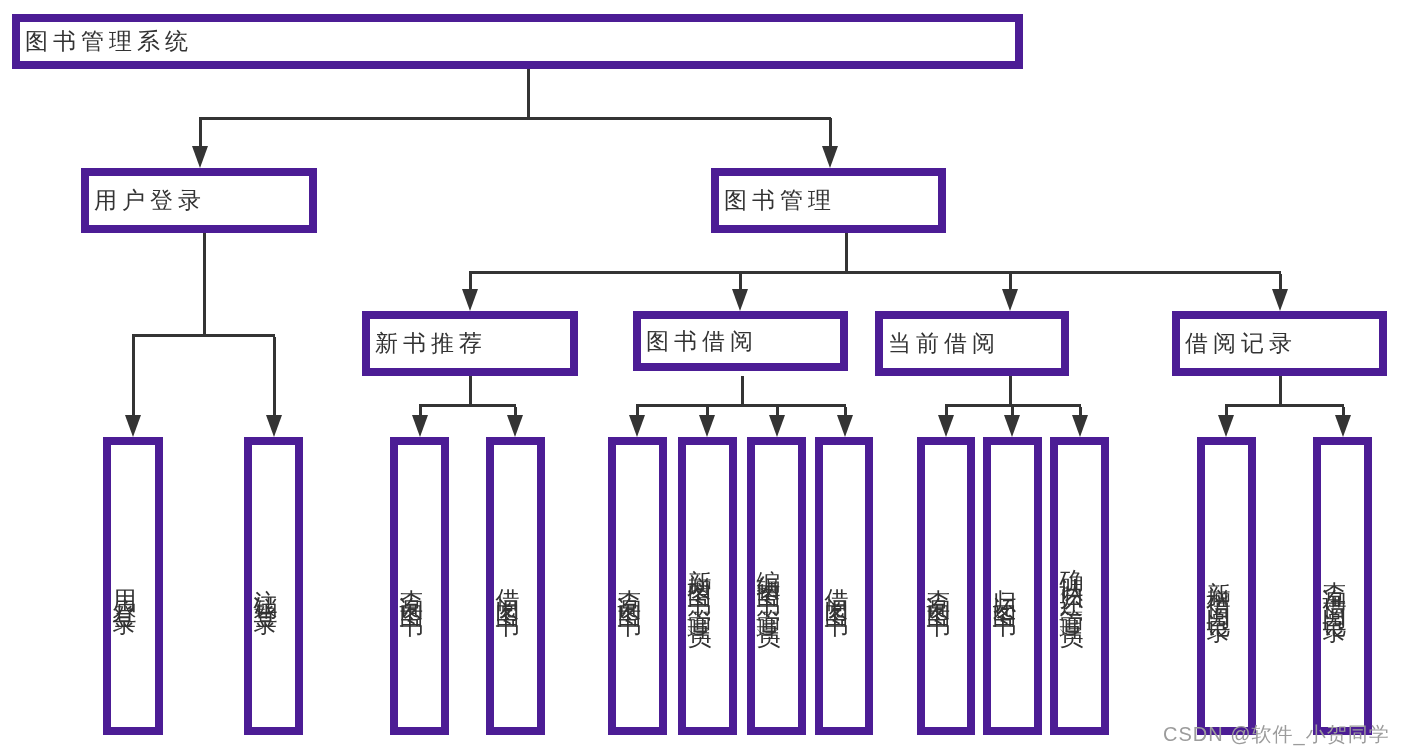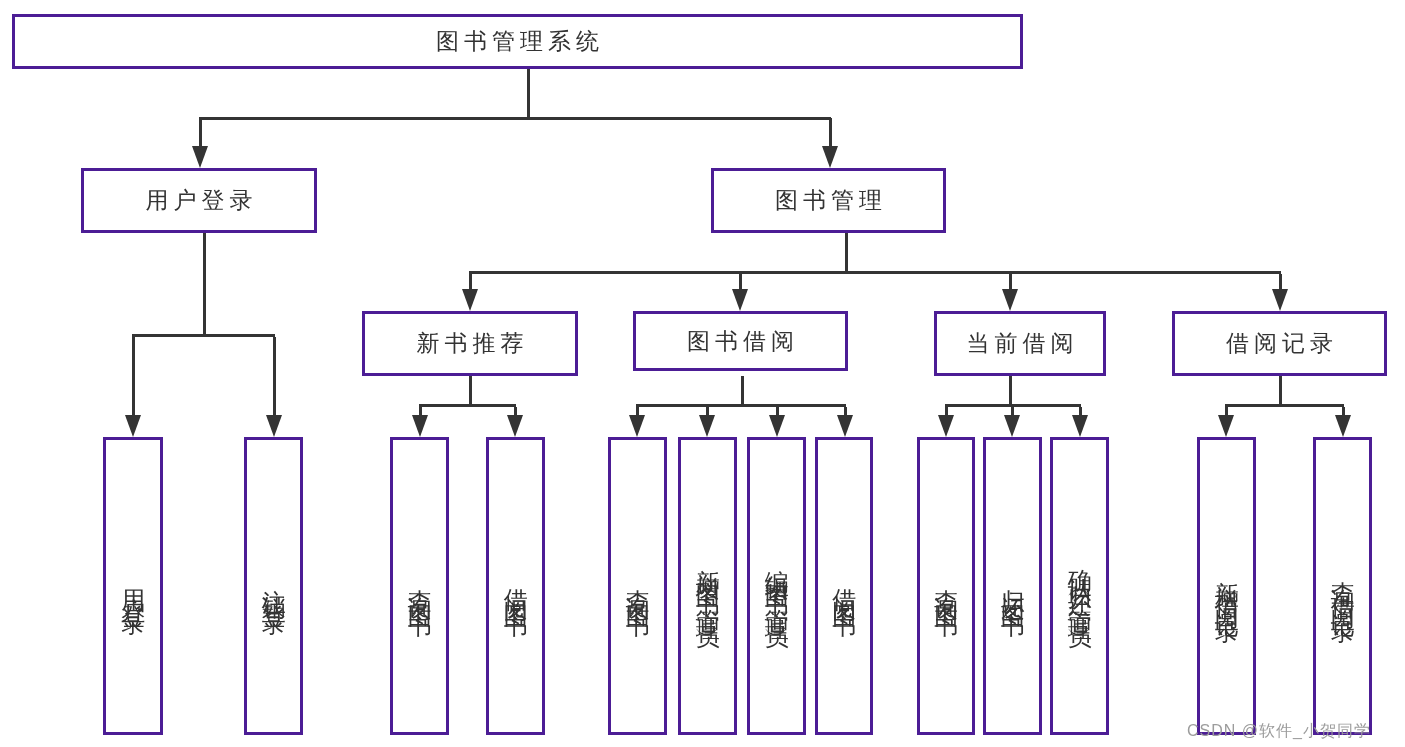--- a/index.html
+++ b/index.html
@@ -8,25 +8,24 @@
     width: 1405px;
     height: 747px;
     background: #ffffff;
     font-family: "Liberation Sans", "DejaVu Sans", sans-serif;
     color: #333333;
     overflow: hidden;
   }
   .box {
     position: absolute;
     box-sizing: border-box;
-    border: 3px solid #4c1d95;
+    border: 8px solid #4c1d95;
     background: #ffffff;
     display: flex;
     align-items: center;
-    justify-content: center;
     z-index: 2;
   }
   .hbox { font-size: 23px; letter-spacing: 5px; }
   .hbox .lbl { text-indent: 5px; white-space: nowrap; }
   .leaf .lbl {
     writing-mode: vertical-rl;
     text-orientation: mixed;
     font-size: 24px;
     letter-spacing: 8px;
     line-height: 1.1;
@@ -35,23 +34,23 @@
   .vline { position: absolute; width: 3px; background: #343434; z-index: 1; }
   .hline { position: absolute; height: 3px; background: #343434; z-index: 1; }
   .arrow {
     position: absolute; width: 0; height: 0; z-index: 1;
     border-left: 8px solid transparent;
     border-right: 8px solid transparent;
     border-top: 22px solid #343434;
   }
   .watermark {
     position: absolute;
-    left: 1187px;
+    left: 1163px;
     top: 721px;
-    font-size: 16px;
+    font-size: 20px;
     letter-spacing: 1px;
     color: #9c9c9c;
     z-index: 5;
     white-space: nowrap;
   }
 </style>
 </head>
 <body>
 
 <div class="canvas">
@@ -66,21 +65,21 @@
   <div class="box hbox" style="left:362px; top:311px; width:216px; height:65px;">
     <span class="lbl">新书推荐</span>
   </div>
 
   <div class="box hbox" style="left:711px; top:168px; width:235px; height:65px;">
     <span class="lbl">图书管理</span>
   </div>
   <div class="box hbox" style="left:633px; top:311px; width:215px; height:60px;">
     <span class="lbl">图书借阅</span>
   </div>
-  <div class="box hbox" style="left:934px; top:311px; width:172px; height:65px;">
+  <div class="box hbox" style="left:875px; top:311px; width:194px; height:65px;">
     <span class="lbl">当前借阅</span>
   </div>
   <div class="box hbox" style="left:1172px; top:311px; width:215px; height:65px;">
     <span class="lbl">借阅记录</span>
   </div>
 
   <div class="box leaf" style="left:103px; top:437px; width:60px; height:298px;">
     <span class="lbl">用户登录</span>
   </div>
   <div class="box leaf" style="left:244px; top:437px; width:59px; height:298px;">

